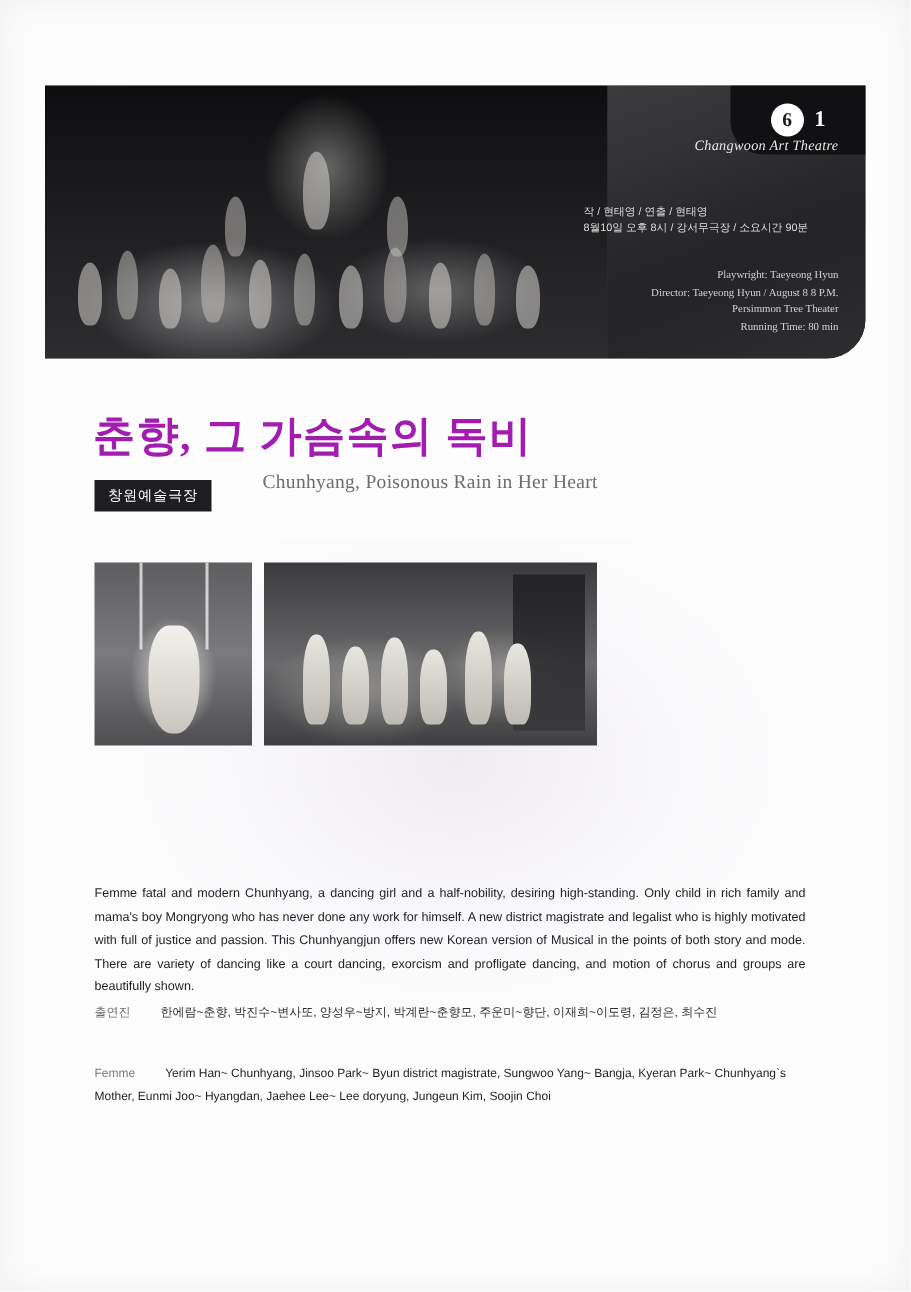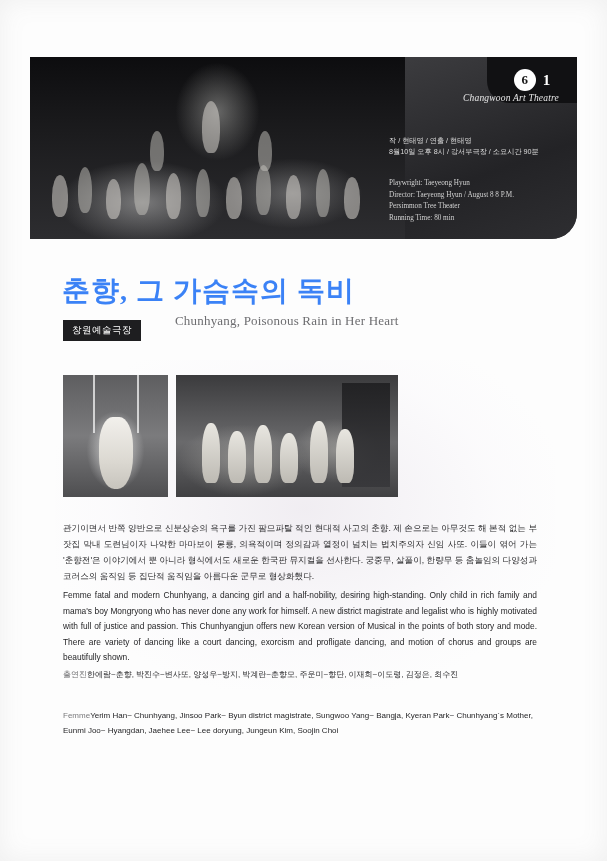--- a/index.html
+++ b/index.html
@@ -115,37 +115,37 @@
     text-align: left;
     color: #dcdcdc;
     font-size: 7.2px;
     line-height: 1.55;
     width: 170px;
   }
   .hero-credits-en {
     position: absolute;
     right: 18px;
     top: 121px;
-    text-align: left;
+    text-align: right;
     color: #d2d2d2;
     font-family: "Liberation Serif", serif;
     font-size: 7.2px;
     line-height: 1.62;
     width: 170px;
   }
 
   
   .title-kr {
     position: absolute;
     left: 62px;
     top: 272px;
     font-family: "Liberation Serif", serif;
     font-size: 28px;
     font-weight: bold;
-    color: #3b82f6;
+    color: #a21caf;
     letter-spacing: 1px;
   }
   .venue-tag {
     position: absolute;
     left: 63px;
     top: 320px;
     background: #1e1e20;
     color: #ffffff;
     font-size: 9.5px;
     padding: 4px 9px 4px 9px;
@@ -258,21 +258,21 @@
   }
   .credits-en {
     top: 708px;
     font-size: 8px;
     line-height: 1.9;
     color: #1f1f21;
   }
   .credit-line { display: block; }
   .credit-label {
     color: #7a7a7c;
-    margin-right: 0;
+    margin-right: 20px;
   }
   .credit-label.kr { color: #6f6f71; }
 </style>
 </head>
 <body>
 
 <div class="page">
 
   <div class="hero">
     <div class="hero-photo">
@@ -328,21 +328,20 @@
   <div class="photo-b">
     <div class="panel"></div>
     <div class="actor" style="left:26px;"></div>
     <div class="actor" style="left:52px; height:52px;"></div>
     <div class="actor" style="left:78px; height:58px;"></div>
     <div class="actor" style="left:104px; height:50px;"></div>
     <div class="actor" style="left:134px; height:62px;"></div>
     <div class="actor" style="left:160px; height:54px;"></div>
   </div>
 
-  <div class="body-col para-kr">관기이면서 반쪽 양반으로 신분상승의 욕구를 가진 팜므파탈 적인 현대적 사고의 춘향. 제 손으로는 아무것도 해 본적 없는 부잣집 막내 도련님이자 나약한 마마보이 몽룡, 의욕적이며 정의감과 열정이 넘치는 법치주의자 신임 사또. 이들이 엮어 가는 '춘향전'은 이야기에서 뿐 아니라 형식에서도 새로운 한국판 뮤지컬을 선사한다. 궁중무, 살풀이, 한량무 등 춤놀임의 다양성과 코러스의 움직임 등 집단적 움직임을 아름다운 군무로 형상화했다.</div>
   <div class="body-col para-en">Femme fatal and modern Chunhyang, a dancing girl and a half-nobility, desiring high-standing. Only child in rich family and mama's boy Mongryong who has never done any work for himself. A new district magistrate and legalist who is highly motivated with full of justice and passion. This Chunhyangjun offers new Korean version of Musical in the points of both story and mode. There are variety of dancing like a court dancing, exorcism and profligate dancing, and motion of chorus and groups are beautifully shown.</div>
 
   <div class="body-col credits-kr">
     <span class="credit-line">
       <span class="credit-label kr">출연진</span><span>한에람~춘향, 박진수~변사또, 양성우~방지, 박계란~춘향모, 주운미~향단, 이재희~이도령, 김정은, 최수진</span>
     </span>
   </div>
 
   <div class="body-col credits-en">
     <span class="credit-line">

